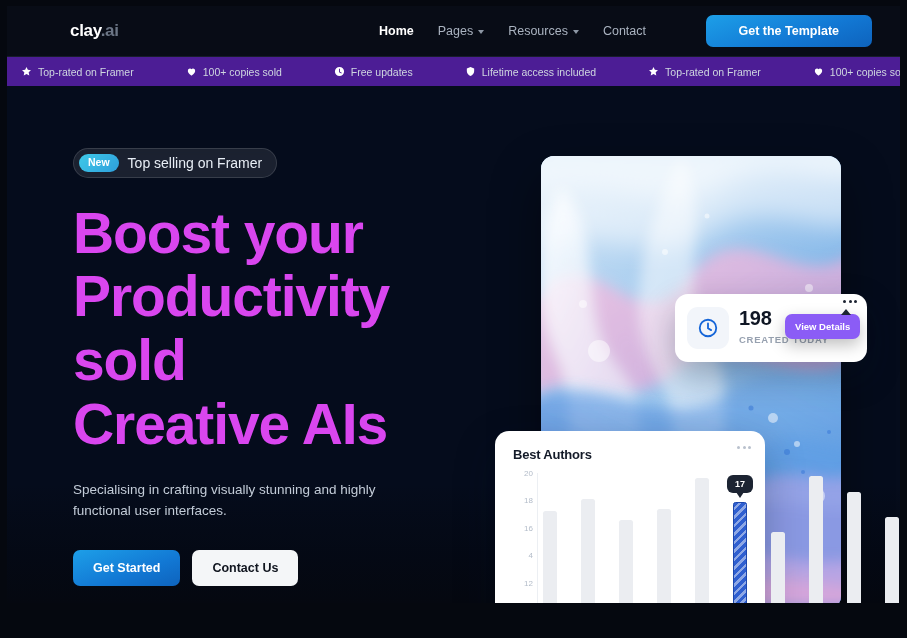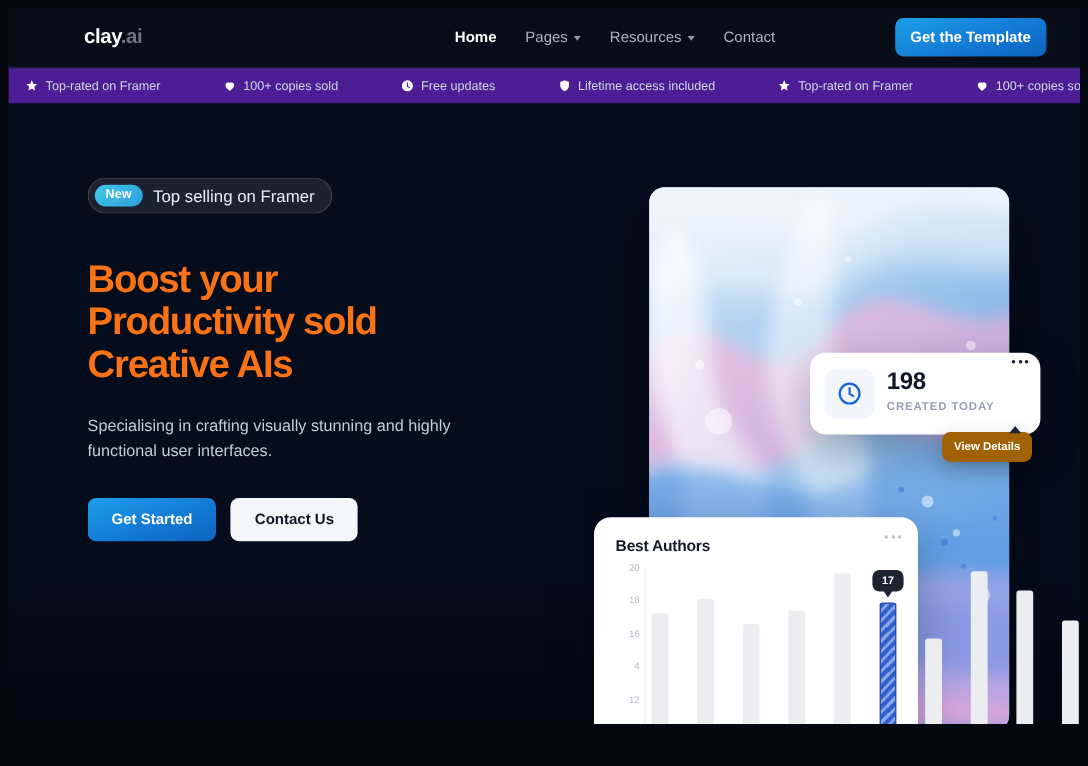--- a/index.html
+++ b/index.html
@@ -61,21 +61,21 @@
     width: 0; height: 0;
     border-left: 3.5px solid transparent;
     border-right: 3.5px solid transparent;
     border-top: 4px solid #8d97a5;
     display: inline-block; margin-top: 2px;
   }
 
   #nav-cta {
     position: absolute; right: 28px; top: 50%;
     transform: translateY(-50%);
-    padding: 9px 13px;
+    padding: 9px 33px;
     border-radius: 7px;
     background: linear-gradient(160deg, #1d9fe8 0%, #1278d4 60%, #0e63bd 100%);
     color: #ffffff; font-size: 12.5px; font-weight: bold;
     white-space: nowrap; cursor: pointer; border: none;
     font-family: inherit;
     margin-left: 45px;
   }
 
   
   #ticker {
@@ -127,23 +127,23 @@
   }
   #badge-pill {
     padding: 3px 9px; border-radius: 999px;
     background: linear-gradient(135deg, #3ec9e8 0%, #2e9fdc 100%);
     color: #ffffff; font-size: 10.5px; font-weight: bold;
     line-height: 1.1;
   }
   #badge-text { color: #e8eef6; font-size: 14px; }
 
   #headline {
-    margin-top: 37px;
-    font-size: 32px; line-height: 1.12;
-    font-weight: bold; color: #f97316;
+    margin-top: 24px;
+    font-size: 57px; line-height: 1.12;
+    font-weight: bold; color: #d946ef;
     letter-spacing: -1.1px;
   }
   #headline .ln { display: block; }
 
   #subhead {
     margin-top: 22px;
     font-size: 13.5px; line-height: 1.58;
     color: #c3ccd8; max-width: 340px;
   }
 
@@ -198,27 +198,26 @@
     letter-spacing: 0.75px;
   }
   #stat-dots {
     position: absolute; right: 10px; top: 6px;
     display: flex; gap: 2.5px; z-index: 2; cursor: pointer;
   }
   #stat-dots i { width: 3px; height: 3px; border-radius: 50%; background: #1b2230; display: block; }
 
   #tooltip {
     position: absolute; left: 110px; top: 20px;
-    background: #a16207; color: #ffffff;
+    background: #8b5cf6; color: #ffffff;
     font-size: 9.5px; font-weight: bold;
     padding: 7px 10px; border-radius: 7px;
     white-space: nowrap; z-index: 3;
     box-shadow: 0 6px 16px rgba(0,0,0,0.25);
     cursor: pointer;
-    margin-top: 46px;
   }
   #tooltip::after {
     content: ""; position: absolute;
     right: 9px; top: -5px;
     border-left: 5px solid transparent;
     border-right: 5px solid transparent;
     border-bottom: 6px solid #1c2432;
   }
 
   

